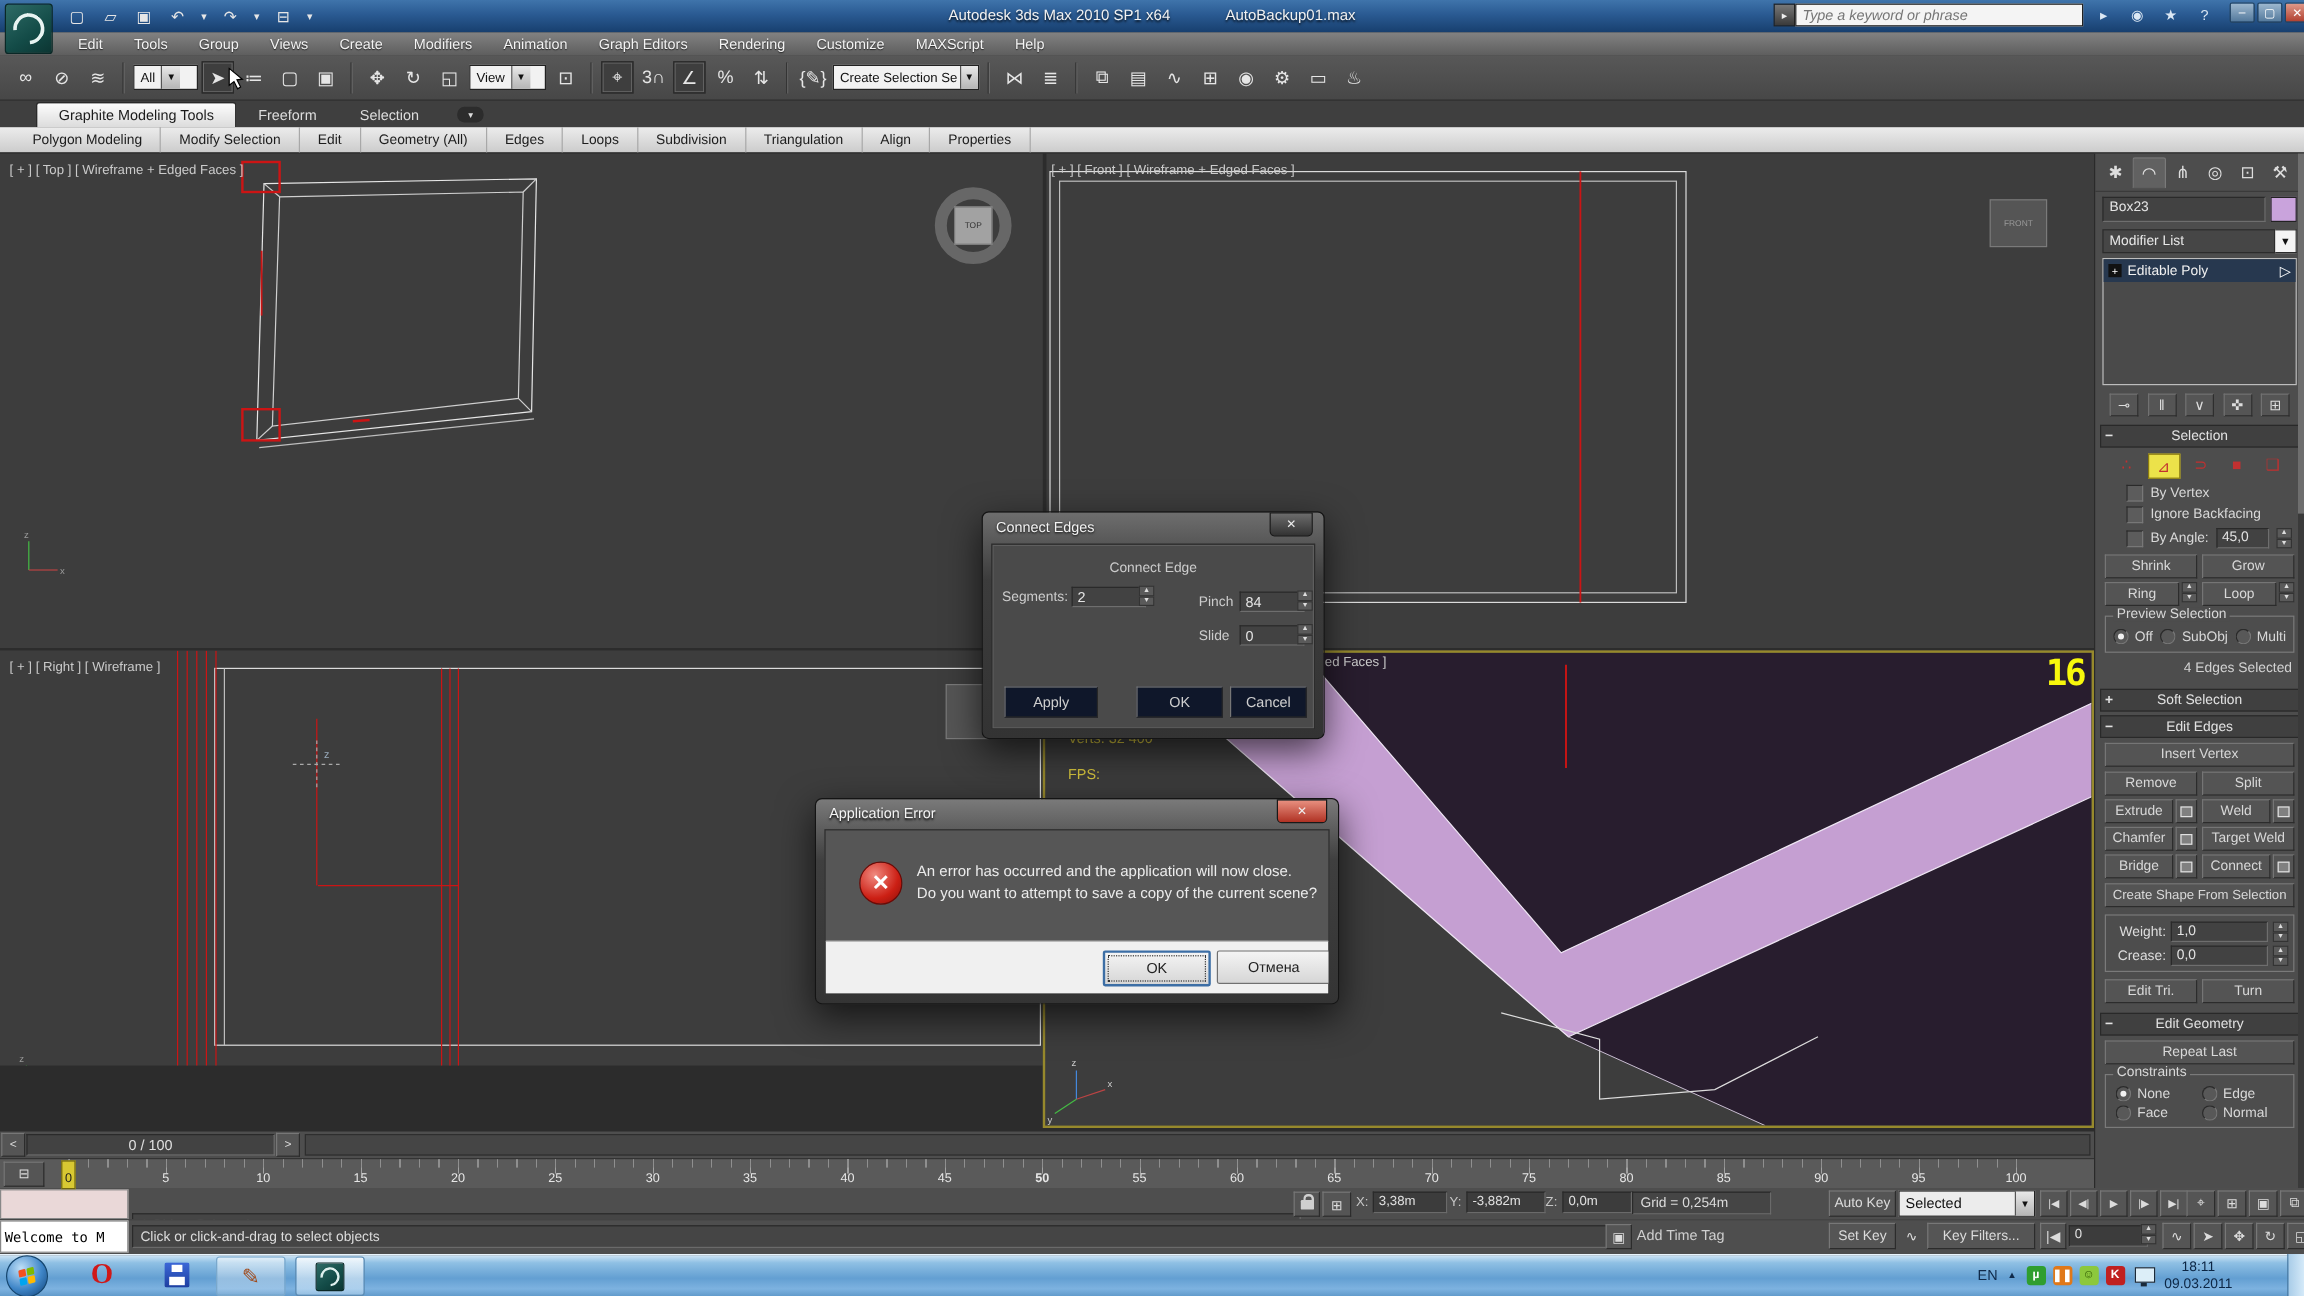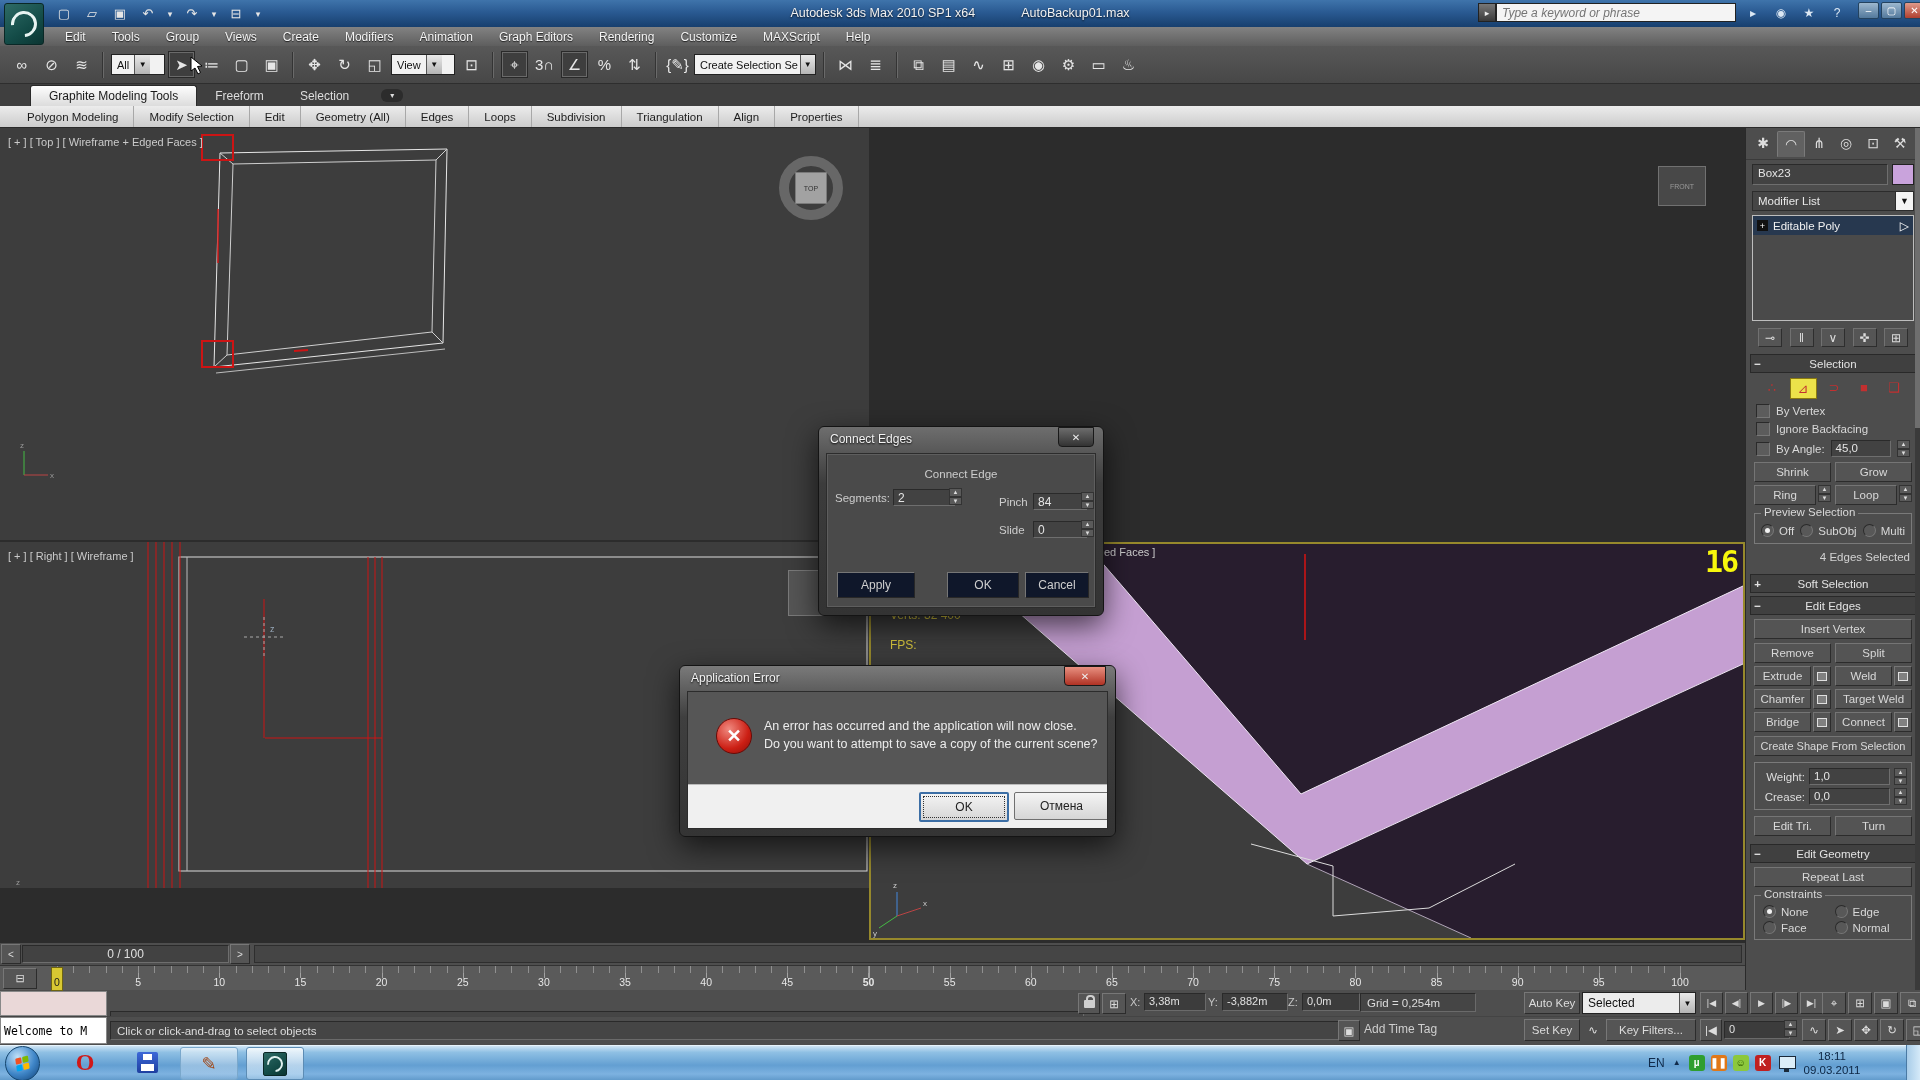--- a/index.html
+++ b/index.html
@@ -73,21 +73,21 @@
   .stackrow .plus{width:11px;height:11px;background:#111;color:#fff;font-size:9px;display:flex;align-items:center;justify-content:center;}
   .stackrow .endarrow{margin-left:auto;color:#fff;font-size:12px;}
   .stacktools{display:flex;justify-content:space-between;padding:4px 12px;}
   .stacktools span{width:22px;height:17px;display:flex;align-items:center;justify-content:center;color:#ddd;font-size:12px;background:#555;border:1px solid;border-color:#717171 #2e2e2e #2e2e2e #717171;}
   .rhead{margin:3px 4px 2px 4px;height:17px;background:#404040;border:1px solid #292929;display:flex;align-items:center;color:#e2e2e2;}
   .rhead .tog{width:13px;text-align:center;font-weight:bold;}
   .rhead .ttl{flex:1;text-align:center;margin-right:13px;}
   .subobj-icons{display:flex;justify-content:center;gap:5px;padding:3px 0;}
   .soi{width:25px;height:19px;display:flex;align-items:center;justify-content:center;font-size:13px;color:#c23030;}
   .soi.on{background:#ece24a;border:1px solid #8a7a10;}
-  .cbrow{display:flex;align-items:center;gap:6px;padding:2px 10px;color:#d8d8d8;}
+  .cbrow{display:flex;align-items:center;gap:6px;padding:2px 10px;color:#d8d8d8;margin-left:16px;}
   .cb{width:12px;height:12px;background:#5c5c5c;border:1px solid;border-color:#2a2a2a #777 #777 #2a2a2a;}
   .sfield{background:#424242;border:1px solid;border-color:#2a2a2a #6e6e6e #6e6e6e #2a2a2a;color:#e4e4e4;padding:1px 4px;height:13px;}
   .spin{display:inline-flex;flex-direction:column;width:13px;height:17px;}
   .spin i{flex:1;background:#5a5a5a;border:1px solid #333;font-size:6px;line-height:6px;color:#ddd;text-align:center;font-style:normal;}
   .pbtn{background:#545454;border:1px solid;border-color:#757575 #2c2c2c #2c2c2c #757575;color:#d8d8d8;
         display:flex;align-items:center;justify-content:center;height:18px;font-size:11.5px;}
   .g2{display:grid;grid-template-columns:1fr 1fr;gap:4px;margin:3px 8px;}
   .bpair{display:flex;gap:2px;}
   .bpair .pbtn{flex:1;}
   .setbox{width:16px;height:18px;background:#545454;border:1px solid;border-color:#757575 #2c2c2c #2c2c2c #757575;display:flex;align-items:center;justify-content:center;}
@@ -309,20 +309,28 @@
         <line x1="294" y1="223" x2="308" y2="222" stroke="#cc1414" stroke-width="2"></line>
         <g>
           <line x1="24" y1="347" x2="24" y2="323" stroke="#44bb44"></line>
             <line x1="24" y1="347" x2="48" y2="347" stroke="#bb4444"></line>
           <text x="50" y="350" fill="#999" font-size="8">x</text>
             <text x="20" y="320" fill="#999" font-size="8">z</text>
         </g>
       </svg>
     </div>
 
+    <div class="vp" style="left:872px;top:0;width:873px;height:412px;">
+      <span class="vp-label" style="left:4px;">[ + ] [ Front ] [ Wireframe + Edged Faces ]</span>
+      <svg width="873" height="412">
+        <rect x="3" y="15" width="530" height="359" fill="none" stroke="#dcdcdc"></rect>
+        <rect x="11" y="23" width="514" height="343" fill="none" stroke="#bdbdbd"></rect>
+        <line x1="445" y1="15" x2="445" y2="374" stroke="#cc1414" stroke-width="1.5"></line>
+      </svg>
+    </div>
 
     <div class="vp" style="left:0;top:414px;width:869px;height:346px;">
       <span class="vp-label">[ + ] [ Right ] [ Wireframe ]</span>
       <svg width="869" height="398">
         <rect x="179" y="15" width="688" height="314" fill="none" stroke="#dcdcdc"></rect>
         <line x1="187" y1="15" x2="187" y2="329" stroke="#bdbdbd"></line>
         <line x1="179" y1="364" x2="867" y2="364" stroke="#dcdcdc"></line>
         <line x1="148" y1="0" x2="148" y2="398" stroke="#cc1414"></line>
           <line x1="156" y1="0" x2="156" y2="398" stroke="#cc1414"></line>
         <line x1="164" y1="0" x2="164" y2="398" stroke="#cc1414"></line>

